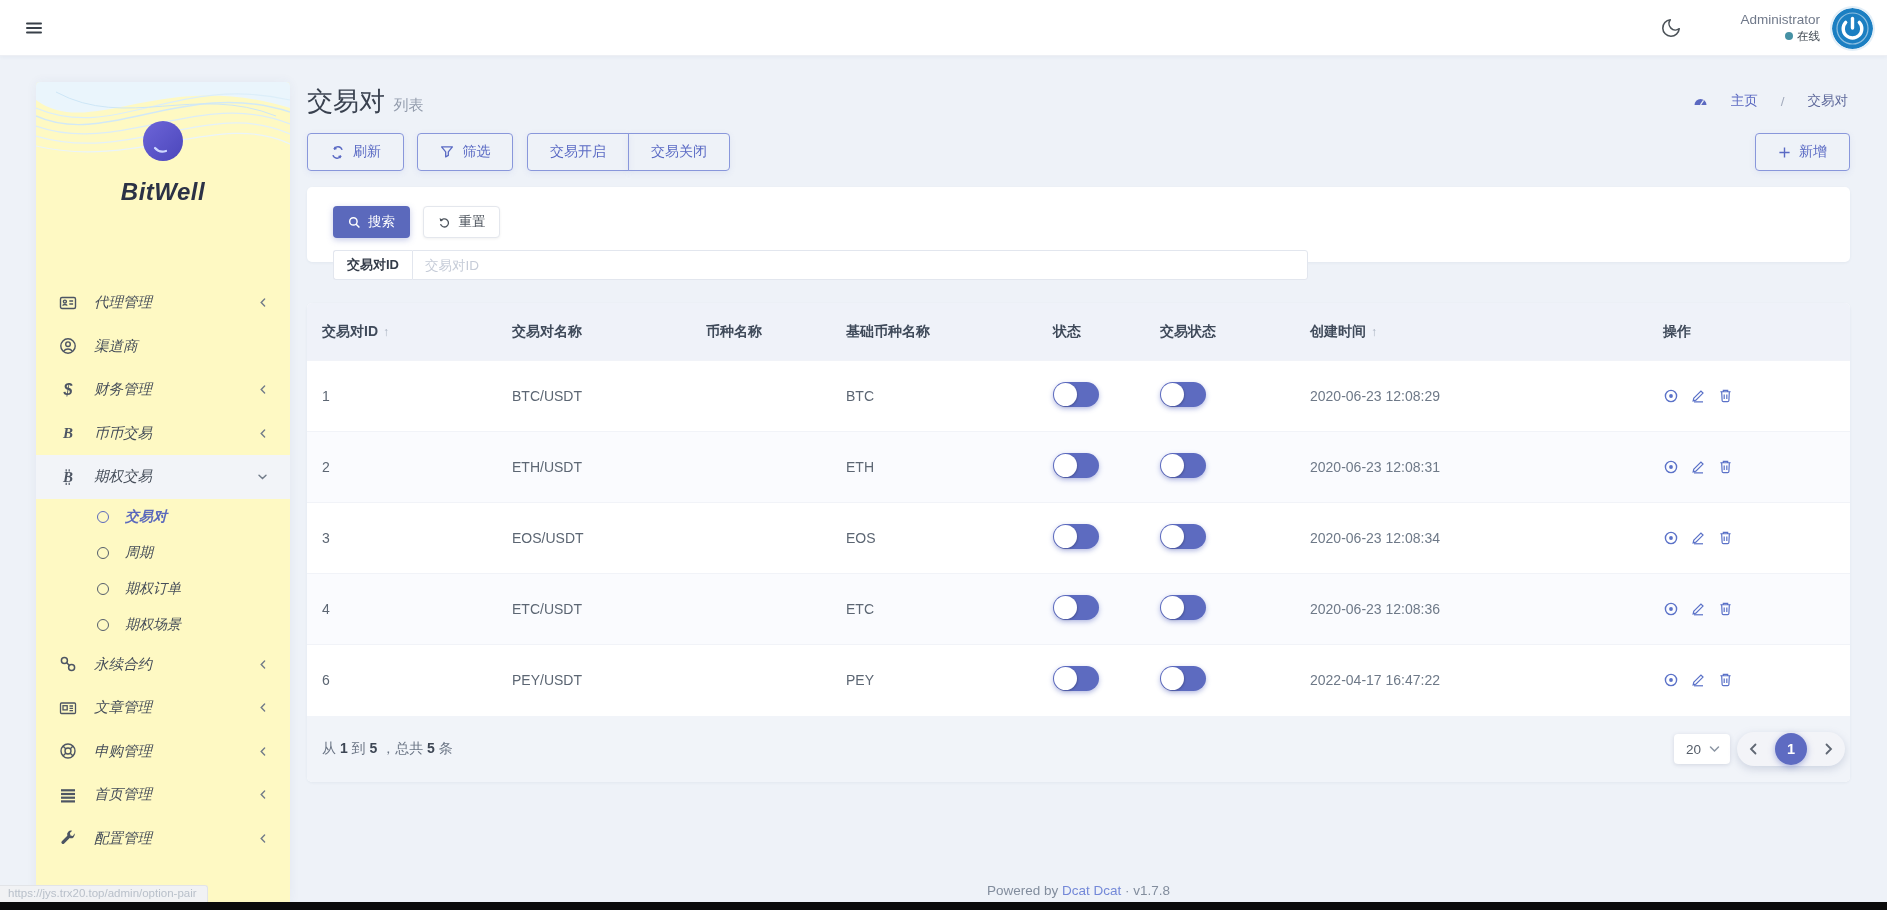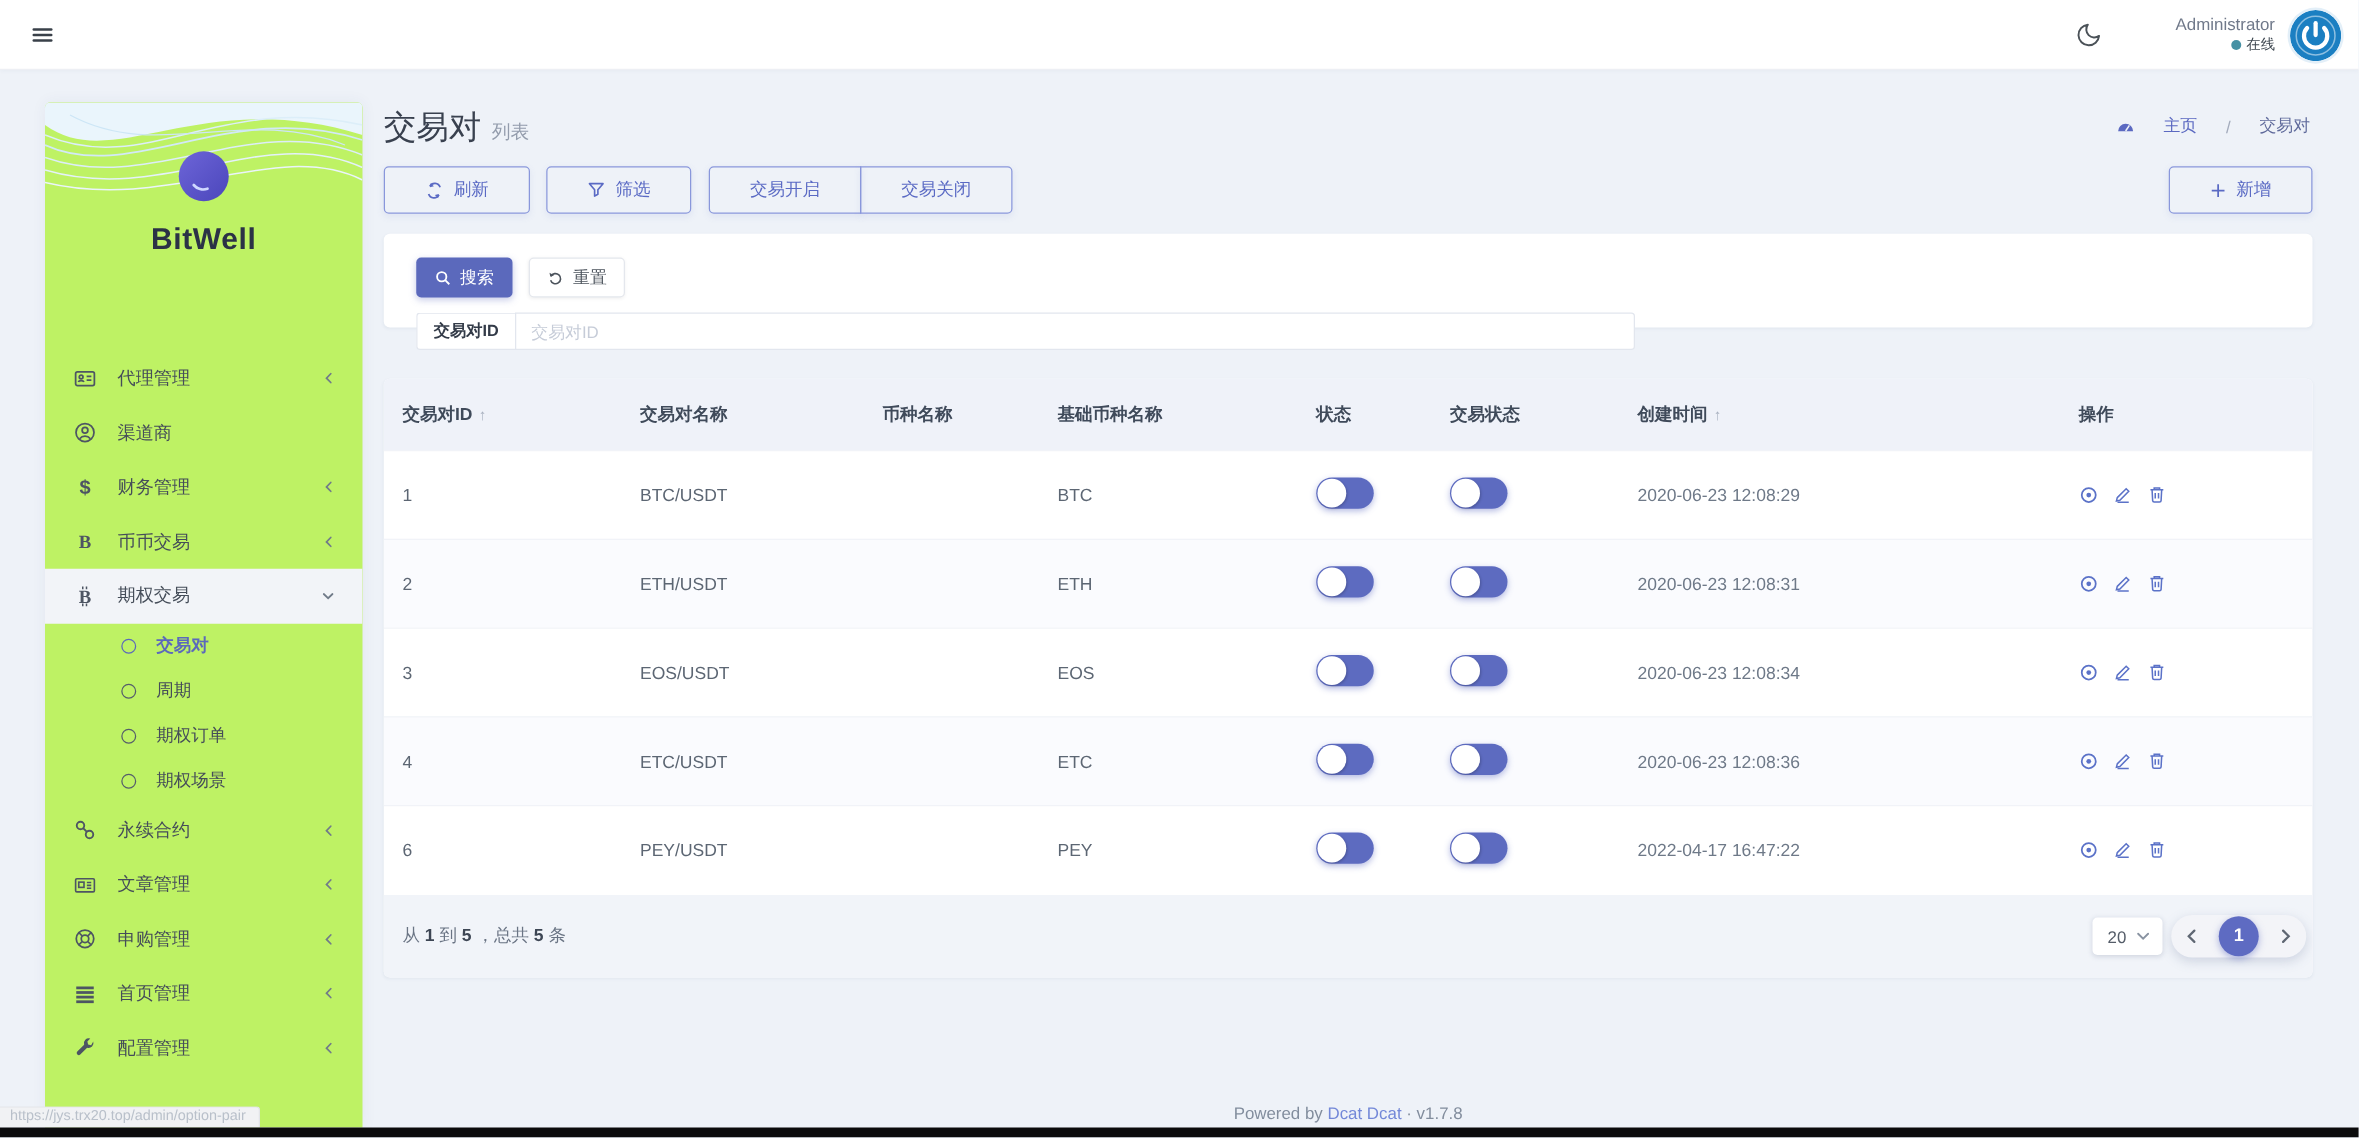--- a/index.html
+++ b/index.html
@@ -25,23 +25,23 @@
   .moon { margin-right:58px; cursor:pointer; color:#4b5258; }
   .userblock { text-align:right; margin-right:12px; line-height:1.25; }
   .username { font-size:13.5px; color:#70798a; }
   .online-row { font-size:11.5px; color:#3e4750; display:flex; align-items:center; justify-content:flex-end; gap:4px; }
   .online-dot { width:8px; height:8px; border-radius:50%; background:#4691a4; display:inline-block; }
   .avatar { width:41px; height:41px; border-radius:50%; overflow:hidden; cursor:pointer; box-shadow:0 0 0 2px rgba(27,127,194,.12); }
 
   
   .sidebar {
     position:absolute; left:36px; top:82px; width:254px; height:820px;
-    background:#bef264; border-radius:4px 4px 0 0;
+    background:#fef9c3; border-radius:4px 4px 0 0;
     box-shadow:0 0 12px rgba(50,70,120,.06);
-    z-index:10; overflow:hidden;
+    z-index:10; overflow:hidden;font-style:italic;
   }
   .logo-wrap { position:relative; height:117px; }
   .waves { position:absolute; left:0; top:0; }
   .logo-badge { position:absolute; left:50%; top:38px; transform:translateX(-50%); }
   .brand { position:absolute; left:0; right:0; top:96px; text-align:center;
            font-size:24px; font-weight:bold; color:#2b3246; letter-spacing:.5px; }
   .menu { position:absolute; left:0; top:199px; width:254px; }
   .m-item { height:43.5px; display:flex; align-items:center; padding-left:22px; position:relative; cursor:pointer; }
   .m-item.open-bg { background:#f2f4f8; }
   .m-ico { width:20px; display:flex; justify-content:center; color:#4d5563; }
@@ -59,21 +59,21 @@
   .page-header { position:absolute; left:0; top:28px; width:1543px; height:38px; }
   .page-title { font-size:26px; color:#39414f; font-weight:500; display:inline; }
   .page-sub { font-size:15px; color:#939cac; margin-left:4px; }
   .crumbs { position:absolute; right:2px; top:8px; display:flex; align-items:center; gap:23px;
             font-size:13.5px; color:#5b69c1; }
   .crumb-sep { color:#a3abbc; }
   .crumb-cur { color:#5f6a9b; }
 
   .toolbar { position:absolute; left:0; top:77px; width:1543px; height:38px; }
   .btn-outline {
-    display:inline-flex; align-items:center; gap:8px; height:38px; padding:0 32px;
+    display:inline-flex; align-items:center; gap:8px; height:38px; padding:0 22px;
     border:1px solid #8removed; border:1px solid #8997db; border-radius:4px;
     color:#5a6ac4; font-size:14px; background:transparent; cursor:pointer; vertical-align:top;
     box-shadow:0 2px 6px rgba(100,115,200,.10);
   }
   .btn-outline + .btn-outline { margin-left:9px; }
   .btn-group { display:inline-flex; margin-left:9px; vertical-align:top; }
   .btn-group .btn-outline { margin-left:0; border-radius:0; }
   .btn-group .btn-outline:first-child { border-radius:4px 0 0 4px; }
   .btn-group .btn-outline:last-child { border-radius:0 4px 4px 0; margin-left:-1px; }
   .btn-create { position:absolute; right:0; top:0; }

